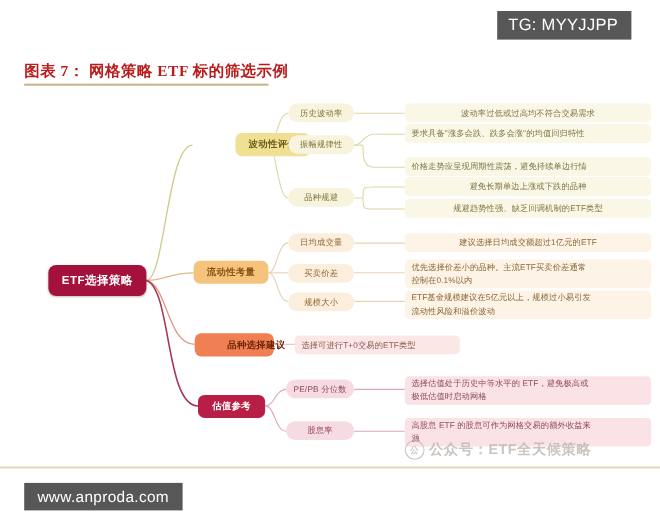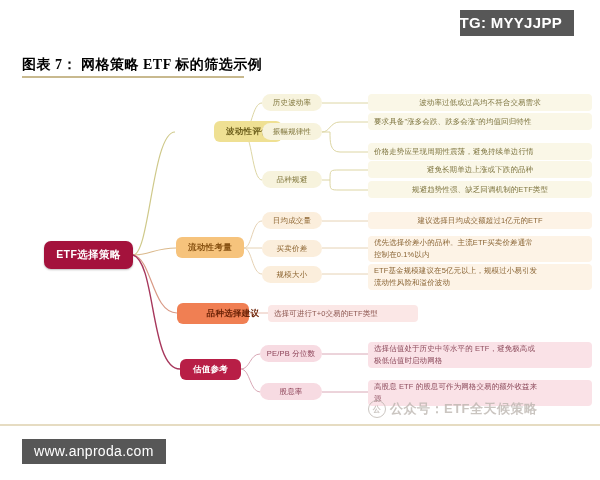--- a/index.html
+++ b/index.html
@@ -17,21 +17,21 @@
   }
 
   
   #fig-title {
     position: absolute;
     left: 22px;
     top: 56px;
     font-family: "Liberation Serif", "DejaVu Serif", serif;
     font-weight: bold;
     font-size: 14px;
-    color: #000000;
+    color: #b91c1c;
     letter-spacing: 0.5px;
     white-space: nowrap;
   }
   #title-rule {
     position: absolute;
     left: 22px;
     top: 76px;
     width: 222px;
     height: 2px;
     background: #c8b98e;
@@ -44,22 +44,21 @@
     color: #ffffff;
     font-size: 15px;
     letter-spacing: 0.3px;
     display: flex;
     align-items: center;
     justify-content: center;
   }
   #tg-tag {
     right: 26px;
     top: 10px;
-    padding: 4px 12px 5px 0;
-    font-weight: bold;
+    padding: 4px 12px 5px 10px;
   }
   #site-tag {
     left: 22px;
     bottom: 16px;
     padding: 4px 12px 5px 12px;
     font-size: 14px;
   }
 
   
   #links {

